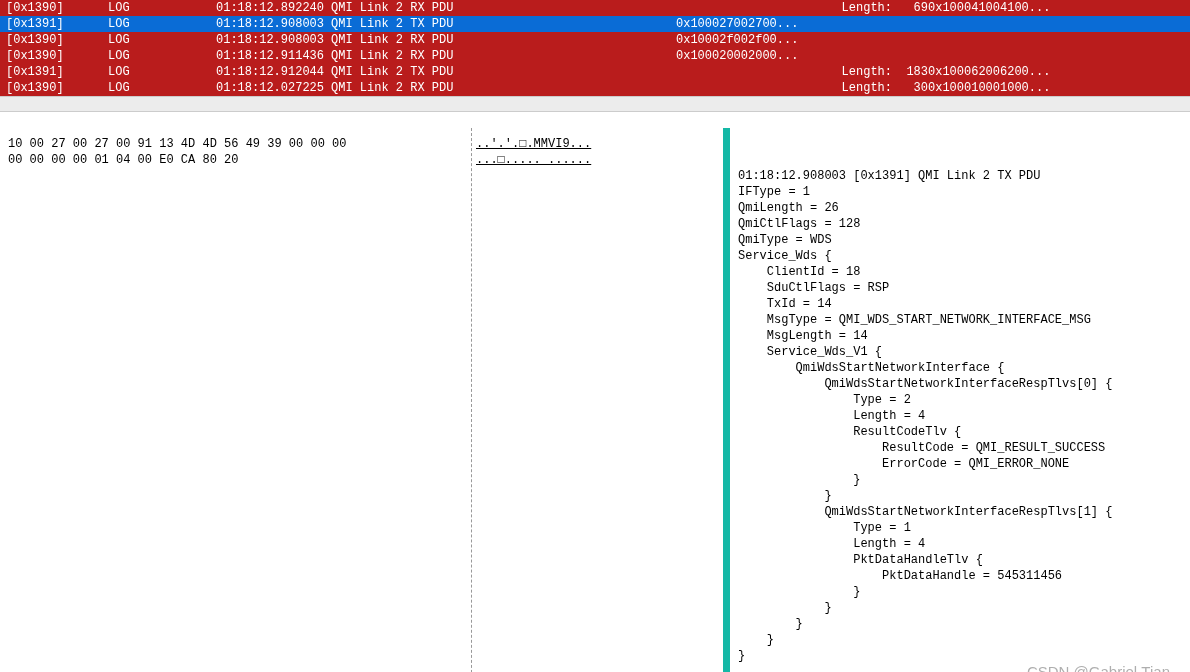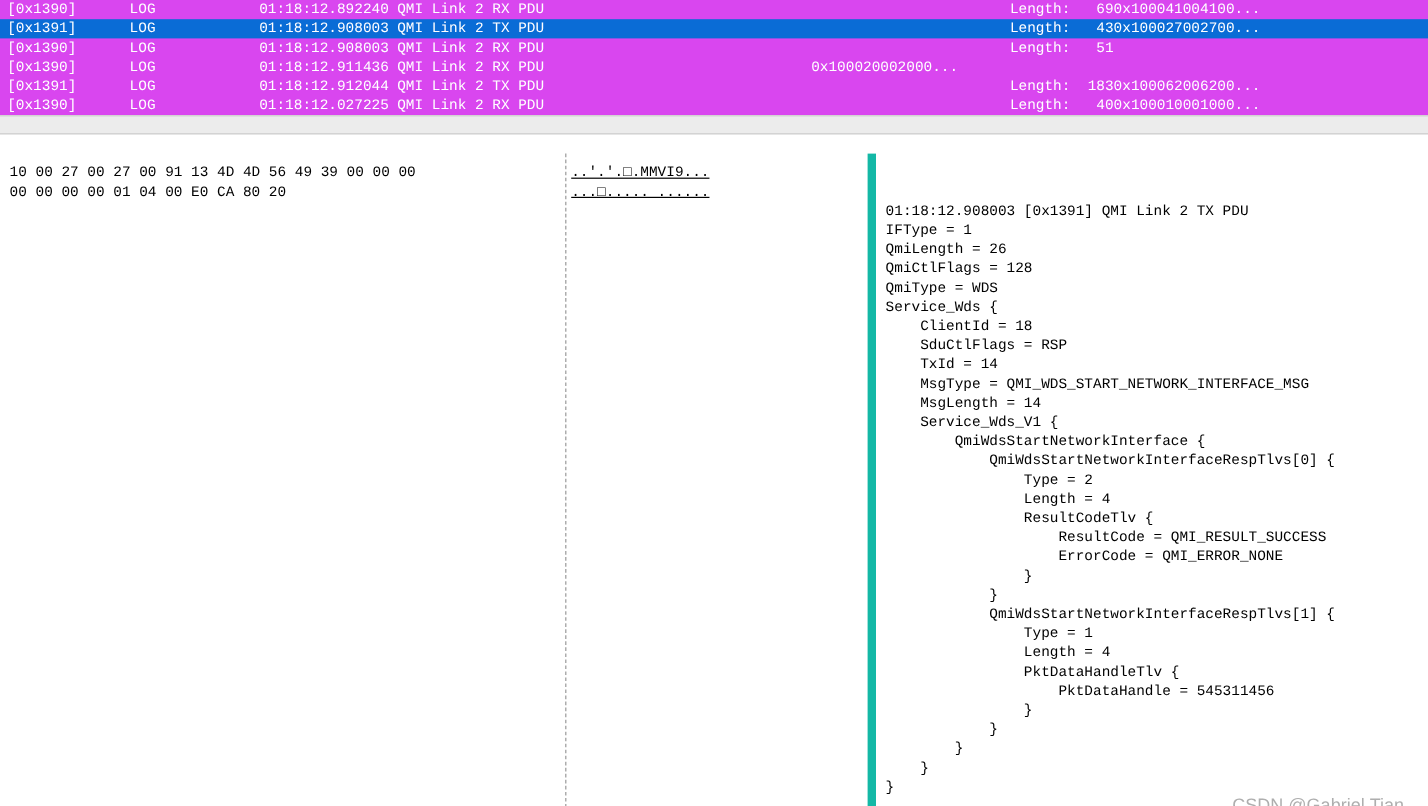--- a/index.html
+++ b/index.html
@@ -7,21 +7,21 @@
     width: 1190px;
     height: 672px;
     font-family: "Consolas", "Courier New", monospace;
     font-size: 12px;
     background: #fff;
     color: #000;
     overflow: hidden;
   }
   .log-table {
     width: 100%;
-    background: #d946ef;
+    background: #b91c1c;
     color: #fff;
     height: 96px;
     overflow: hidden;
   }
   .log-row {
     display: flex;
     align-items: center;
     height: 16px;
     line-height: 16px;
     white-space: pre;
@@ -79,25 +79,25 @@
     color: rgba(120,120,120,0.6);
     font-family: "Segoe UI", Arial, sans-serif;
     font-size: 15px;
   }
 </style>
 </head>
 <body>
 
 <div class="log-table" id="log-table">
     <div class="log-row"><span class="col-id">[0x1390]</span><span class="col-level">LOG</span><span class="col-time">01:18:12.892240</span><span class="col-desc">QMI Link 2 RX PDU</span><span class="col-len">Length:   69</span><span class="col-hex">0x100041004100...</span></div>
-    <div class="log-row selected"><span class="col-id">[0x1391]</span><span class="col-level">LOG</span><span class="col-time">01:18:12.908003</span><span class="col-desc">QMI Link 2 TX PDU</span><span class="col-len">Length:   43</span><span class="col-hex">0x100027002700...</span></div>
-    <div class="log-row"><span class="col-id">[0x1390]</span><span class="col-level">LOG</span><span class="col-time">01:18:12.908003</span><span class="col-desc">QMI Link 2 RX PDU</span><span class="col-len">Length:   51</span></div>
+    <div class="log-row selected"><span class="col-id">[0x1391]</span><span class="col-level">LOG</span><span class="col-time">01:18:12.908003</span><span class="col-desc">QMI Link 2 TX PDU</span><span class="col-hex">0x100027002700...</span></div>
+    <div class="log-row"><span class="col-id">[0x1390]</span><span class="col-level">LOG</span><span class="col-time">01:18:12.908003</span><span class="col-desc">QMI Link 2 RX PDU</span><span class="col-hex">0x10002f002f00...</span></div>
     <div class="log-row"><span class="col-id">[0x1390]</span><span class="col-level">LOG</span><span class="col-time">01:18:12.911436</span><span class="col-desc">QMI Link 2 RX PDU</span><span class="col-hex">0x100020002000...</span></div>
     <div class="log-row"><span class="col-id">[0x1391]</span><span class="col-level">LOG</span><span class="col-time">01:18:12.912044</span><span class="col-desc">QMI Link 2 TX PDU</span><span class="col-len">Length:  183</span><span class="col-hex">0x100062006200...</span></div>
-    <div class="log-row"><span class="col-id">[0x1390]</span><span class="col-level">LOG</span><span class="col-time">01:18:12.027225</span><span class="col-desc">QMI Link 2 RX PDU</span><span class="col-len">Length:   40</span><span class="col-hex">0x100010001000...</span></div>
+    <div class="log-row"><span class="col-id">[0x1390]</span><span class="col-level">LOG</span><span class="col-time">01:18:12.027225</span><span class="col-desc">QMI Link 2 RX PDU</span><span class="col-len">Length:   30</span><span class="col-hex">0x100010001000...</span></div>
   </div>
 
 <div class="splitter-bar"></div>
 
 <div class="lower">
   <div class="hex-pane" id="hex-pane"><div>10 00 27 00 27 00 91 13 4D 4D 56 49 39 00 00 00</div><div>00 00 00 00 01 04 00 E0 CA 80 20</div></div>
   <div class="ascii-pane" id="ascii-pane"><div>..'.'.□.MMVI9...</div><div>...□..... ......</div></div>
   <div class="detail-pane">
     <div>01:18:12.908003 [0x1391] QMI Link 2 TX PDU
 IFType = 1

